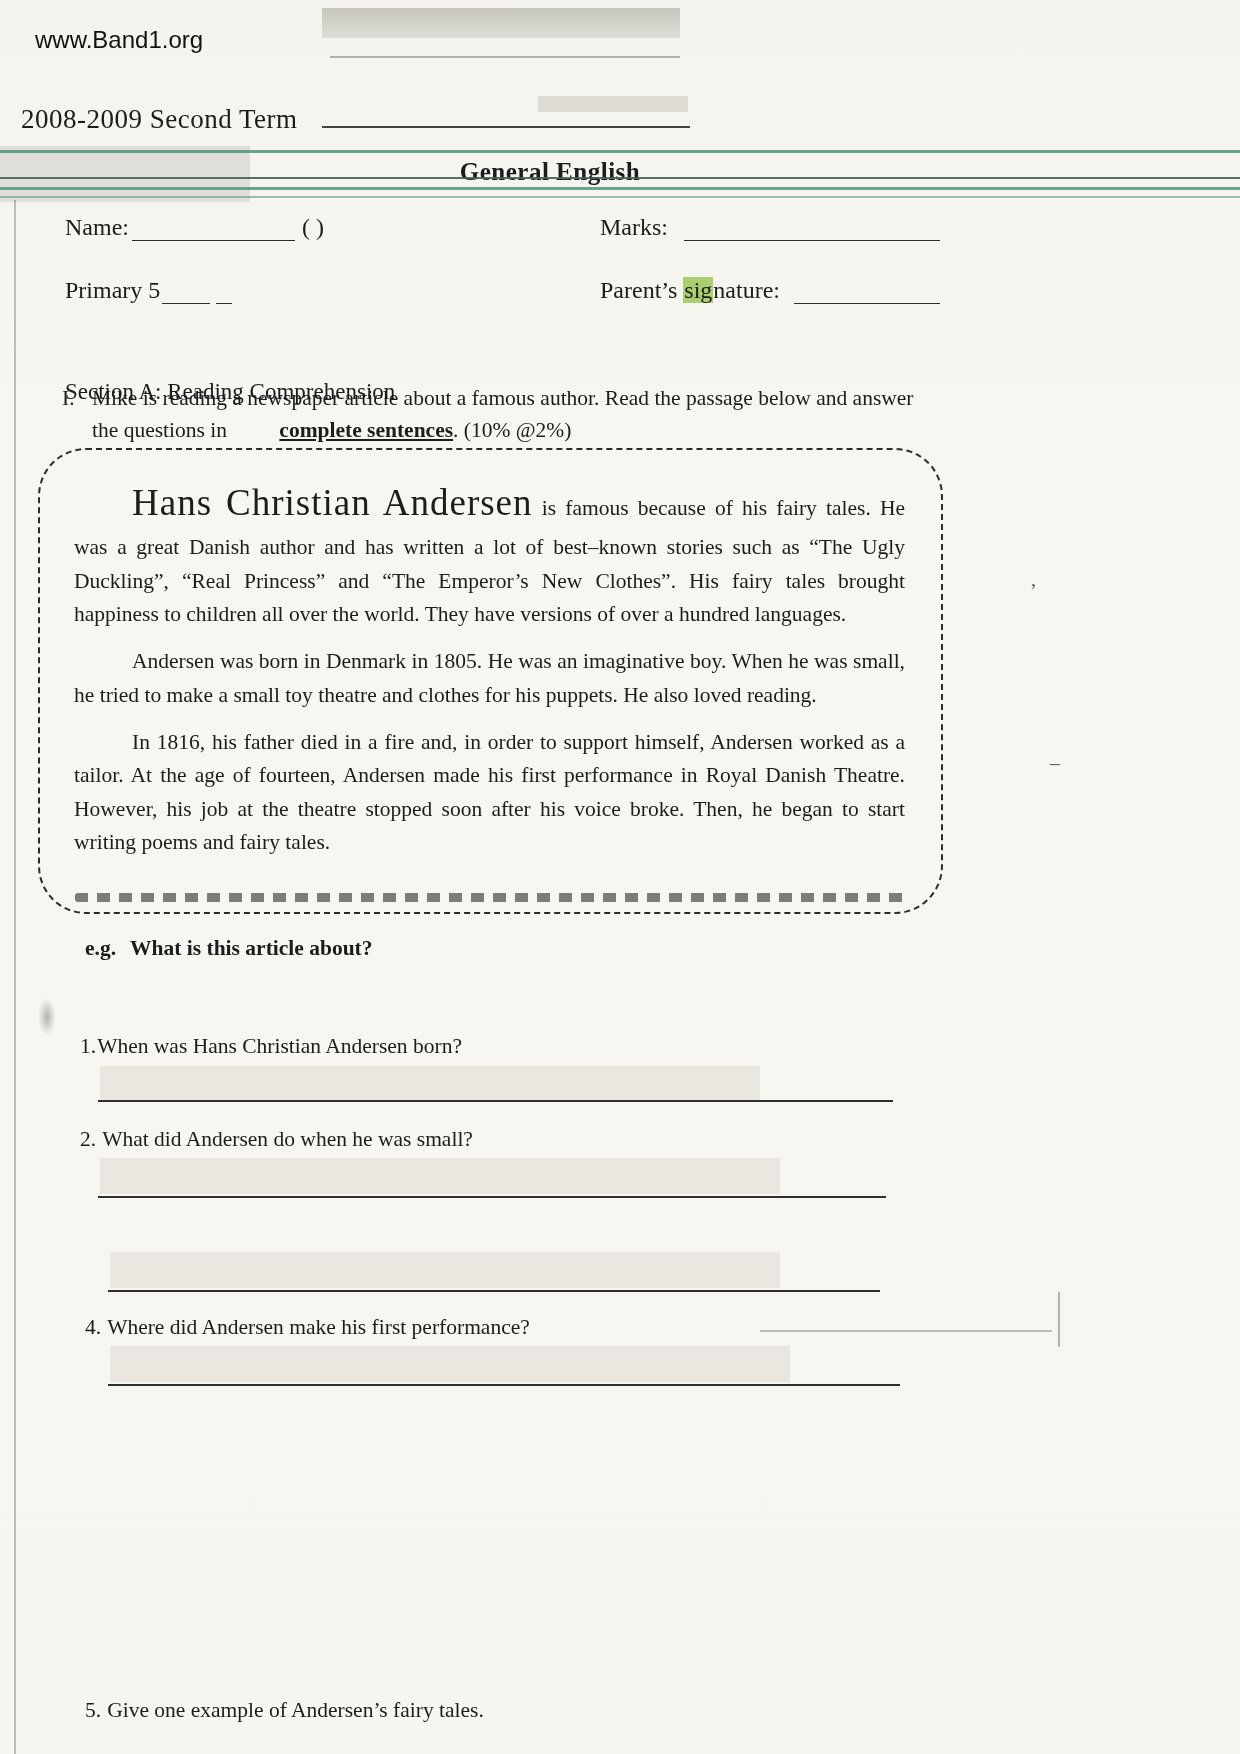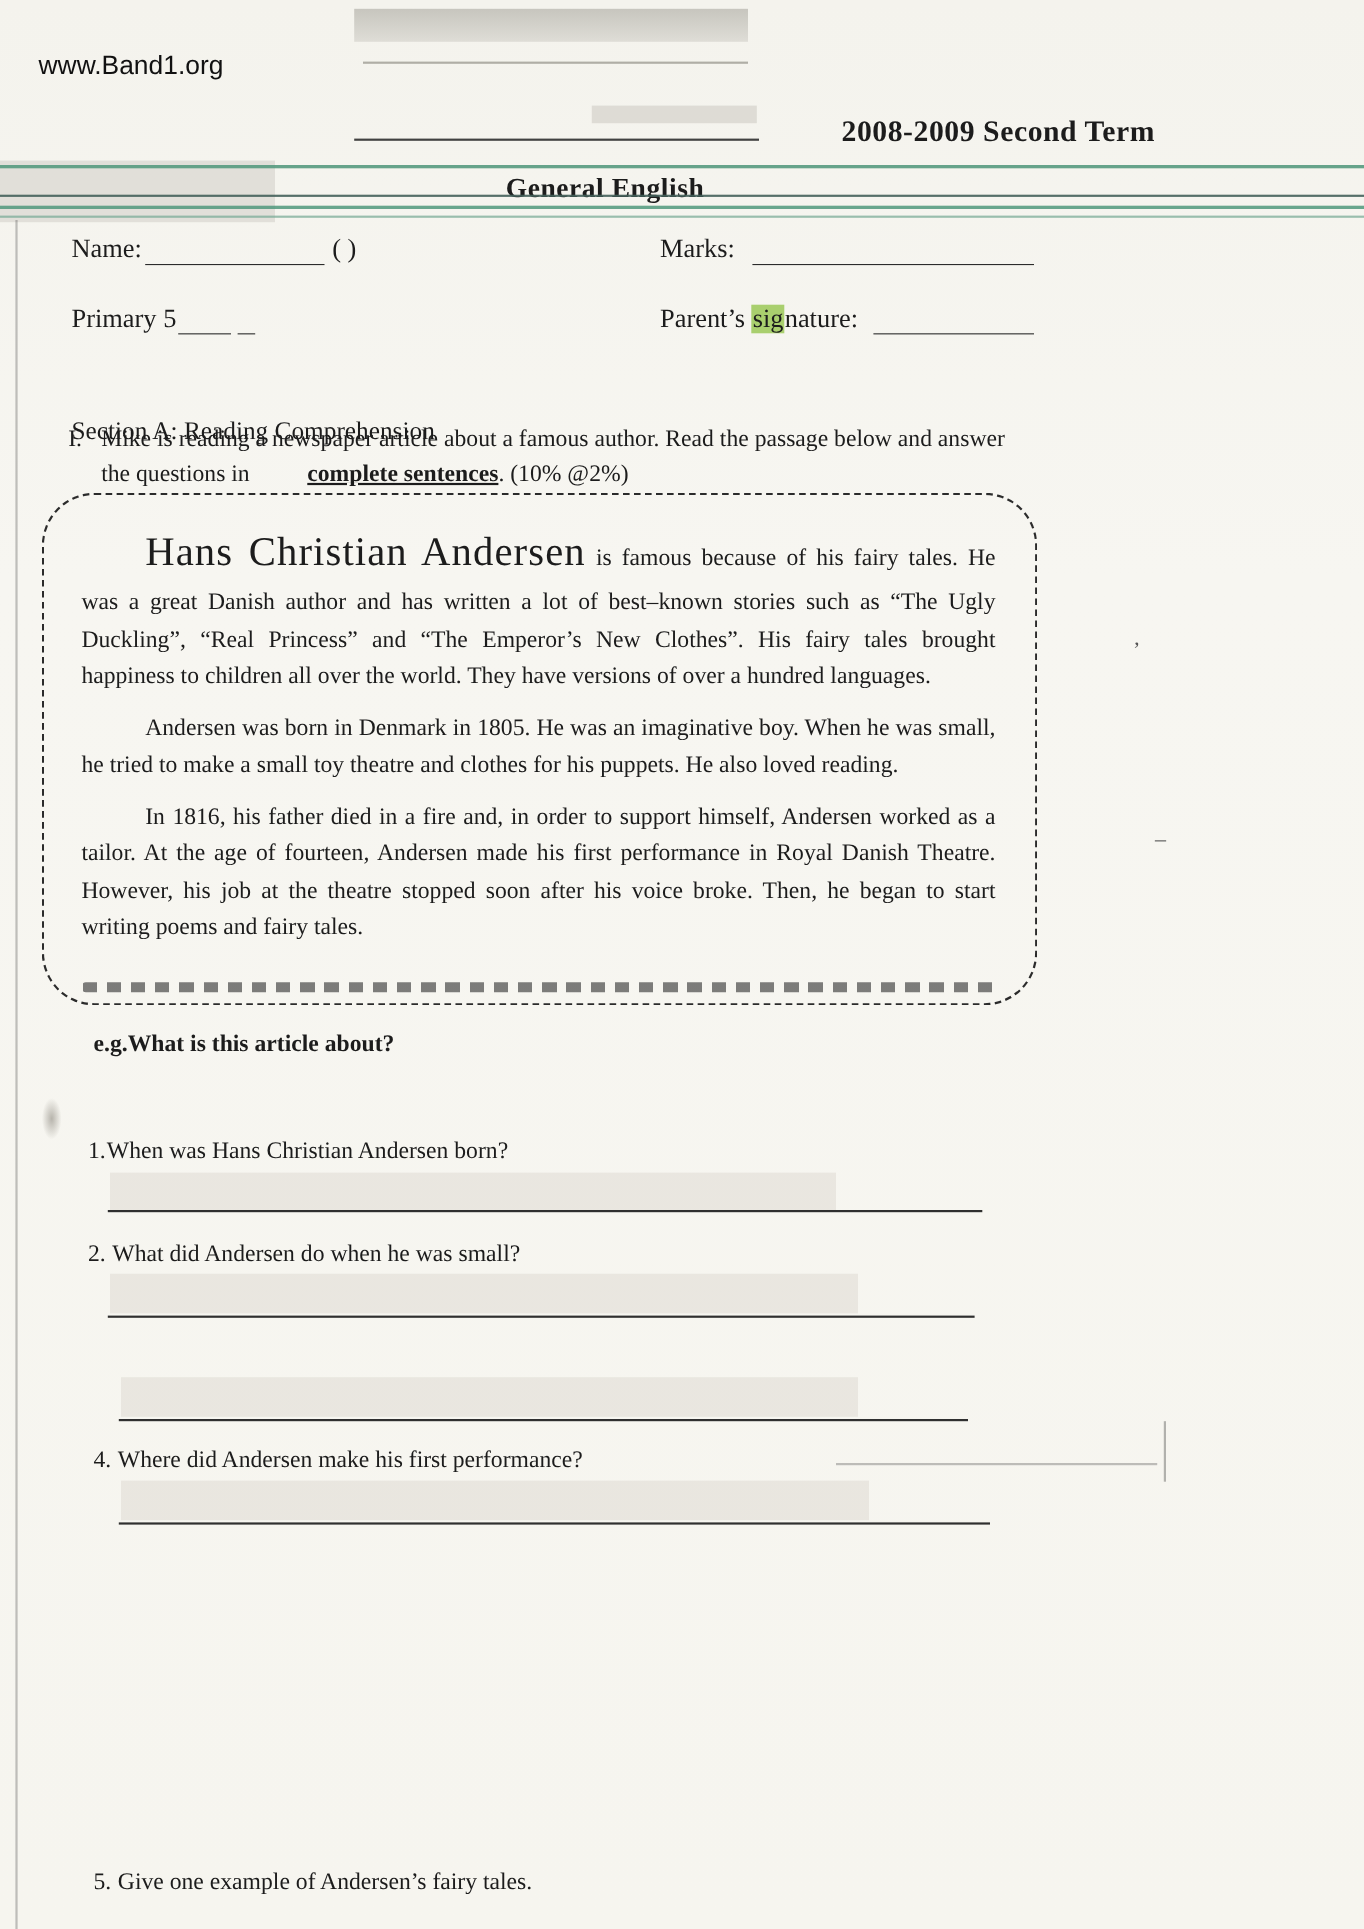--- a/index.html
+++ b/index.html
@@ -5,22 +5,22 @@
   html,body{margin:0;padding:0;background:#e9e8e3;}
   #page{
     position:relative;
     width:1240px;height:1754px;
     background:linear-gradient(180deg,#f4f3ed 0%,#f7f6f1 30%,#f6f5ef 100%);
     font-family:"Liberation Serif",serif;
     color:#1c1c1c;
     overflow:hidden;
   }
   .abs{position:absolute;}
-  .watermark{font-family:"Liberation Sans",sans-serif;font-size:24px;color:#111;margin-top:20px;}
-  .title1{left:0;top:104px;width:1050px;text-align:right;font-size:27px;font-weight:bold;letter-spacing:.5px;}
+  .watermark{font-family:"Liberation Sans",sans-serif;font-size:24px;color:#111;}
+  .title1{left:0;top:104px;width:1050px;text-align:left;font-size:27px;font-weight:normal;letter-spacing:.5px;padding-left:21px;}
   .title2{left:0;top:158px;width:1100px;text-align:center;font-size:25px;font-weight:bold;letter-spacing:.5px;}
   .rule{left:0;width:1240px;}
   .rule-a{top:150px;height:3px;background:#569a7e;opacity:.9;}
   .rule-b{top:177px;height:2px;background:#44615a;opacity:.9;}
   .rule-c{top:187px;height:3px;background:#4f987b;opacity:.85;}
   .rule-d{top:196px;height:2px;background:#79ab97;opacity:.75;}
   .strike1{left:322px;top:126px;width:368px;height:2px;background:#222;opacity:.85;}
   .label{font-size:24px;text-align:right;}
   .blankline{border-bottom:1.5px solid #2b2b2b;height:26px;}
   .hl{background:#a9cf6e;padding:0 1px;}
@@ -35,21 +35,21 @@
     padding:24px 36px 18px 34px;box-sizing:border-box;
   }
   .passage-box p{margin:0 0 14px 0;font-size:21.5px;line-height:1.55;text-align:justify;text-indent:58px;}
   .lead{font-size:37px;letter-spacing:1px;}
   .dash-artifact{
     left:75px;top:893px;width:830px;height:9px;
     background:repeating-linear-gradient(90deg,#3a3a3a 0 13px,transparent 13px 22px);
     opacity:.65;border-radius:3px;
   }
   .eg{font-size:21.5px;font-weight:bold;}
-  .eg .eg-label{}
+  .eg .eg-label{margin-right:14px;}
   .ans-line{
     left:113px;top:962px;width:812px;height:32px;
     border-bottom:2px solid #222;
     display:flex;justify-content:space-between;align-items:flex-end;
     font-size:21.5px;font-weight:bold;
   }
   .ans-line .ans-text{text-decoration:underline;}
   .question{font-size:21.5px;}
   .qnum{margin-right:6px;}
   .qnum.tight{margin-right:1px;}

